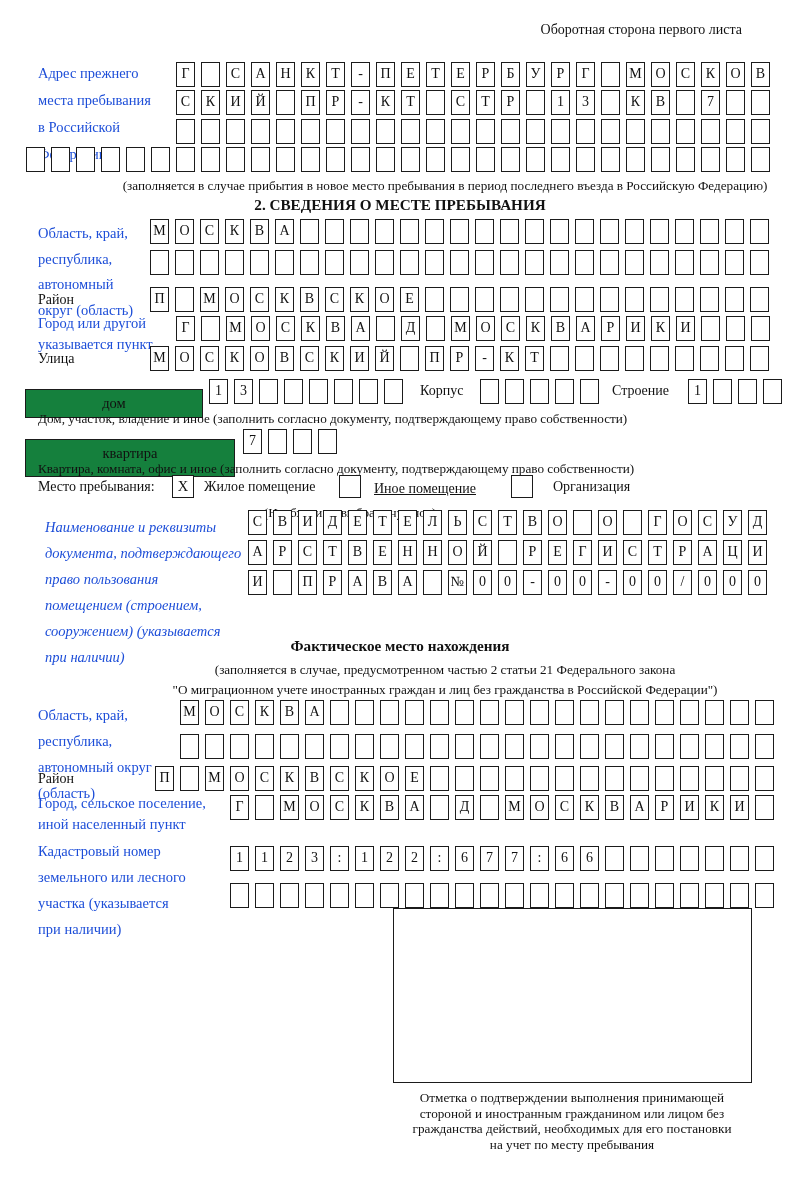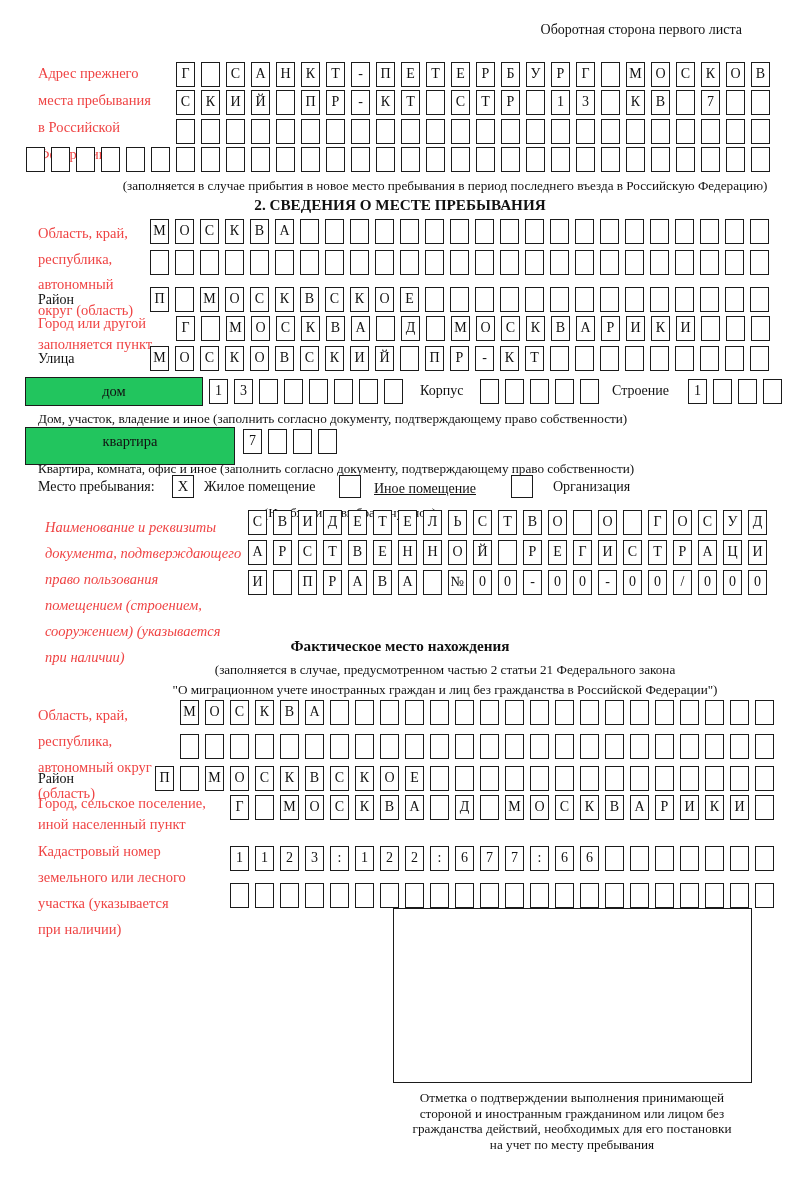--- a/index.html
+++ b/index.html
@@ -2,28 +2,28 @@
 <html><head>
 <meta charset="utf-8">
 <style>
   html,body{margin:0;padding:0;background:#fff;}
   #page{position:relative;width:800px;height:1180px;background:#ffffff;
         font-family:"Liberation Serif","DejaVu Serif",serif;color:#111;overflow:hidden;}
   .cellrow{position:absolute;display:flex;gap:6px;}
   .cell{width:19px;height:25px;border:1.6px solid #1b1b1b;box-sizing:border-box;
         font-size:14px;line-height:22px;text-align:center;background:#fff;}
   .lbl{position:absolute;font-size:14px;color:#111;white-space:nowrap;}
-  .lines{position:absolute;font-size:14.5px;color:#ef4444;}
+  .lines{position:absolute;font-size:14.5px;color:#1d4ed8;}
   .lines > div{white-space:nowrap;}
   .note{position:absolute;font-size:13.2px;color:#111;}
   .center{left:4px;width:800px;text-align:center;padding-left:41px;}
   .title{position:absolute;left:0;width:800px;text-align:center;
          font-weight:bold;font-size:15.2px;}
   .bigbox{position:absolute;border:1.8px solid #1b1b1b;box-sizing:border-box;
-          text-align:center;font-size:14.5px;background:#22c55e;}
+          text-align:center;font-size:14.5px;background:#15803d;margin-top:12px;}
   .chk{position:absolute;width:22px;height:23px;border:1.7px solid #1b1b1b;
        box-sizing:border-box;text-align:center;font-size:14.5px;line-height:20px;background:#fff;}
   .stampbox{position:absolute;border:1.7px solid #1b1b1b;box-sizing:border-box;background:#fff;}
 </style>
 </head>
 <body>
 
 <div id="page">
 
   <div class="lbl" style="top:22px;right:58px;">Оборотная сторона первого листа</div>
@@ -233,21 +233,21 @@
       <div class="cell"></div>
       <div class="cell"></div>
       <div class="cell"></div>
       <div class="cell"></div>
       <div class="cell"></div>
       <div class="cell"></div>
     </div>
 
   <div class="lines" style="left:38px;top:313px;line-height:21px;">
       <div>Город или другой</div>
-      <div>заполняется пункт</div>
+      <div>указывается пункт</div>
     </div>
   <div class="cellrow" style="left:176px;top:316px;">
       <div class="cell">Г</div>
       <div class="cell"></div>
       <div class="cell">М</div>
       <div class="cell">О</div>
       <div class="cell">С</div>
       <div class="cell">К</div>
       <div class="cell">В</div>
       <div class="cell">А</div>

